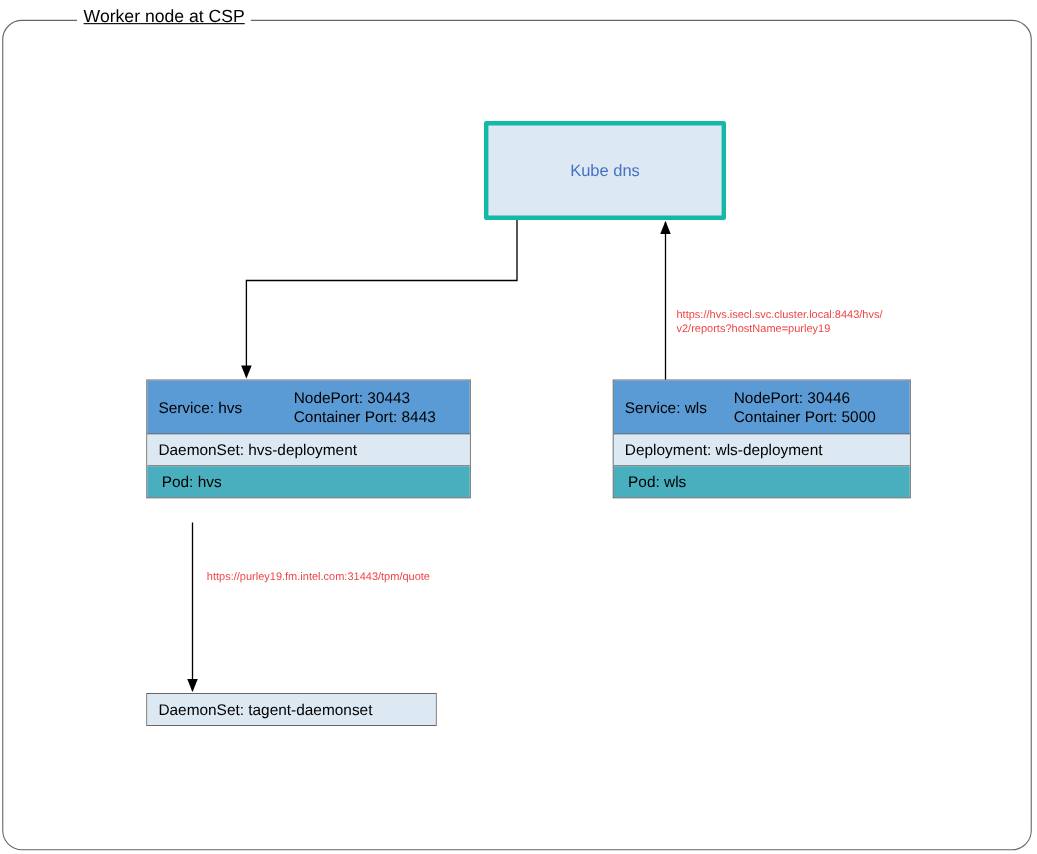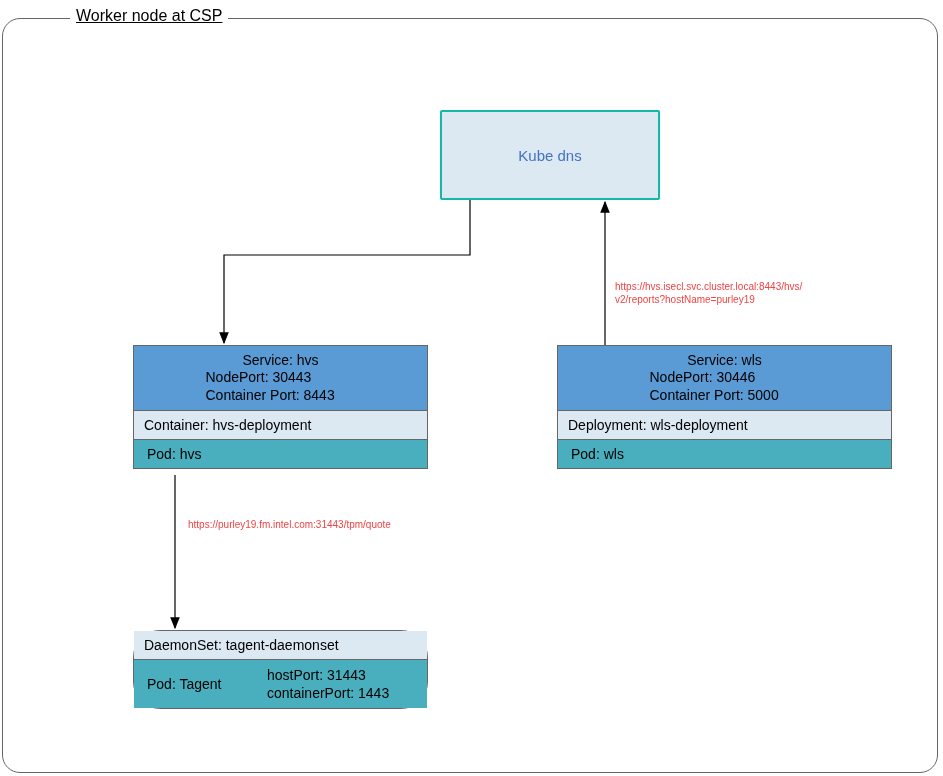--- a/index.html
+++ b/index.html
@@ -26,21 +26,21 @@
     left: 70px;
     top: 7px;
     background: #fff;
     padding: 0 6px;
     font-size: 16px;
     color: #000;
     text-decoration: underline;
   }
   .box {
     position: absolute;
-    border: 2px solid #14b8a6;
+    border: 4px solid #14b8a6;
   }
   .kube {
     left: 440px;
     top: 110px;
     width: 220px;
     height: 90px;
     background: #DCE8F2;
     border-radius: 2px;
     display: flex;
     align-items: center;
@@ -54,21 +54,21 @@
   }
   .row {
     display: flex;
     align-items: center;
     border-bottom: 1px solid #666;
     font-size: 14px;
     color: #000;
     padding: 6px 10px;
   }
   .row:last-child { border-bottom: none; }
-  .row.blue { background: #5B9BD5; flex-direction: column; }
+  .row.blue { background: #5B9BD5; }
   .row.lightblue { background: #DCE8F2; }
   .row.teal { background: #49AFBE; padding-left: 13px; }
   .row .left { flex: 1; }
   .row .right { width: 150px; font-size: 14px; line-height: 1.3; }
   .label {
     position: absolute;
     font-size: 10px;
     color: #ef4444;
     line-height: 1.3;
   }
@@ -91,53 +91,46 @@
 
 <div class="stack" style="left:133px; top:345px; width:295px;">
   <div class="row blue">
     <div class="left">Service: hvs</div>
     <div class="right">
       <div>NodePort: 30443</div>
       <div>Container Port: 8443</div>
     </div>
   </div>
   <div class="row lightblue">
-    <div class="left">Container: hvs-deployment</div>
+    <div class="left">DaemonSet: hvs-deployment</div>
   </div>
   <div class="row teal">
     <div class="left">Pod: hvs</div>
   </div>
 </div>
 
-<div class="stack" style="left:557px; top:345px; width:335px;">
+<div class="stack" style="left:557px; top:345px; width:271px;">
   <div class="row blue">
     <div class="left">Service: wls</div>
     <div class="right">
       <div>NodePort: 30446</div>
       <div>Container Port: 5000</div>
     </div>
   </div>
   <div class="row lightblue">
     <div class="left">Deployment: wls-deployment</div>
   </div>
   <div class="row teal">
     <div class="left">Pod: wls</div>
   </div>
 </div>
 
-<div class="stack" style="left:133px; top:630px; width:295px;border-radius:27px;">
+<div class="stack" style="left:133px; top:630px; width:264px;">
   <div class="row lightblue">
     <div class="left">DaemonSet: tagent-daemonset</div>
-  </div>
-  <div class="row teal">
-    <div class="left">Pod: Tagent</div>
-    <div class="right">
-      <div>hostPort: 31443</div>
-      <div>containerPort: 1443</div>
-    </div>
   </div>
 </div>
 
 <div class="label" style="left:615px; top:280px; width:300px;">
   <div>https://hvs.isecl.svc.cluster.local:8443/hvs/</div>
   <div>v2/reports?hostName=purley19</div>
 </div>
 <div class="label" style="left:188px; top:518px;">https://purley19.fm.intel.com:31443/tpm/quote</div>
 
 <svg class="arrows">

